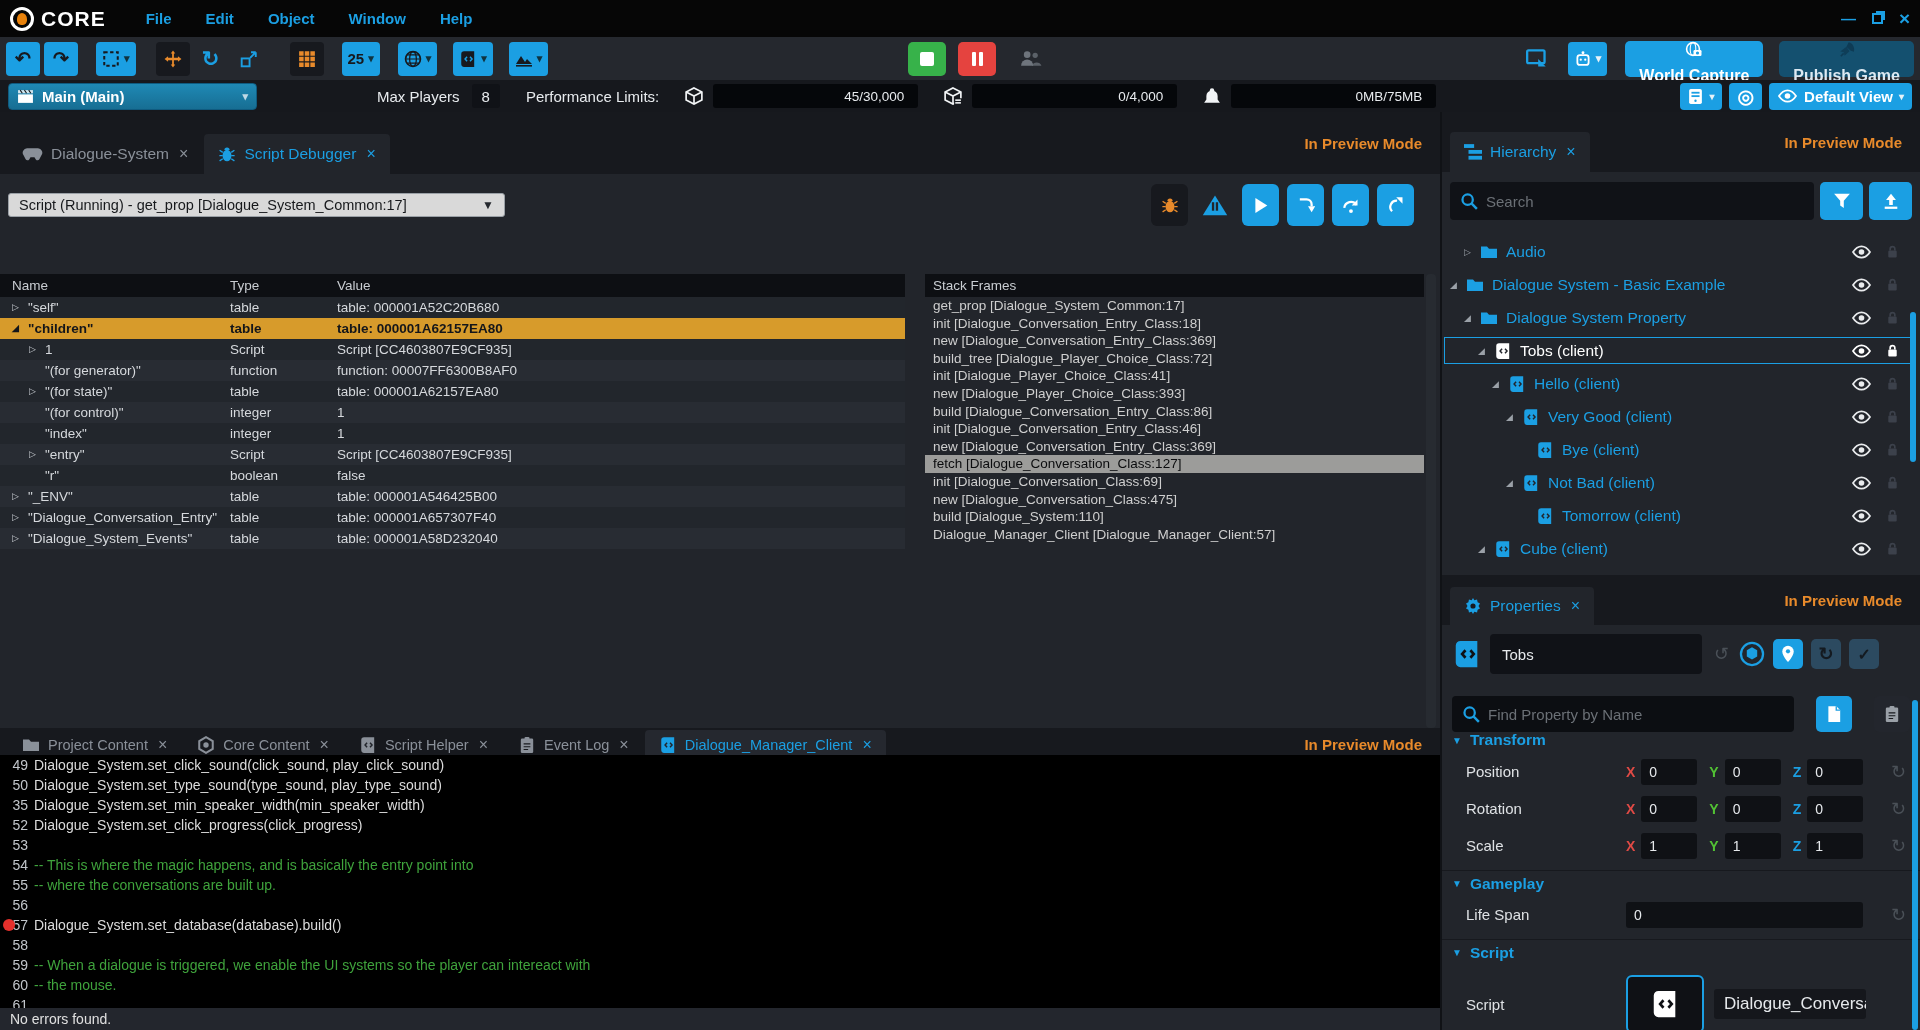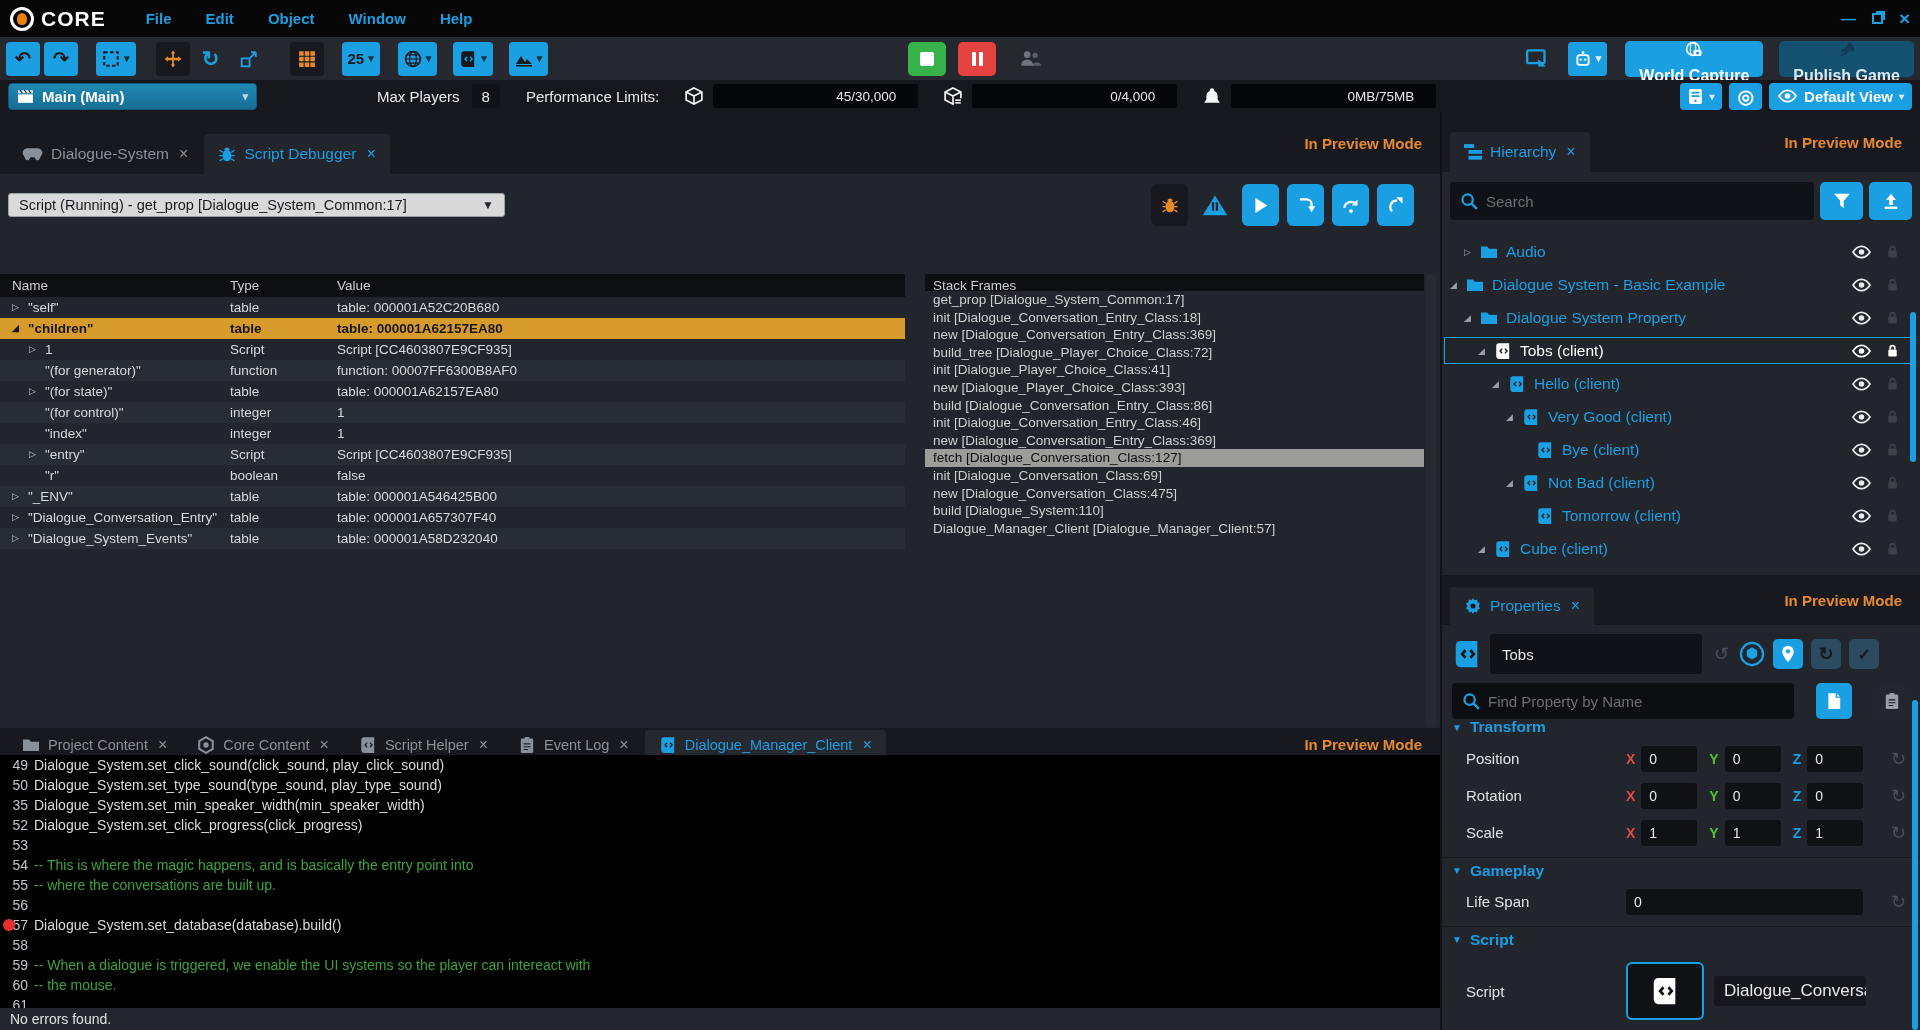--- a/index.html
+++ b/index.html
@@ -40,21 +40,21 @@
   .bigbtn.publish{background:var(--blue-dk);color:#DCE9F2;}
 
   
   .toolbar2{height:32px;background:var(--bg-tb2);display:flex;align-items:center;padding:0 8px;flex:none;color:#E8EBEE;font-size:15px;}
   .scene-dd{width:249px;height:27px;border-radius:4px;background:linear-gradient(#1F89B5,#176E93);border:1px solid #0F5B80;display:flex;align-items:center;gap:8px;padding:0 8px;color:#fff;font-weight:bold;}
   .scene-dd .caret{margin-left:auto;color:#BFD9E6;font-size:11px;}
   .mp-label{margin-left:120px;}
   .val-box{background:var(--box);border-radius:3px;height:24px;display:inline-flex;align-items:center;justify-content:center;padding:0 10px;margin-left:12px;color:#E8EBEE;}
   .perf-label{margin-left:26px;}
   .meter{display:flex;align-items:center;margin-left:26px;gap:10px;}
-  .meter .bar{width:205px;height:24px;background:#05070A;border-radius:3px;display:flex;align-items:center;justify-content:flex-end;padding:0 22px;font-size:13.5px;color:#E8EBEE;}
+  .meter .bar{width:205px;height:24px;background:#05070A;border-radius:3px;display:flex;align-items:center;justify-content:flex-end;padding:0 14px;font-size:13.5px;color:#E8EBEE;}
   .meter .ic{color:#F2F4F6;}
   .tb2-right{margin-left:auto;display:flex;gap:7px;align-items:center;}
   .sbtn{height:27px;border-radius:4px;background:var(--blue);color:#fff;display:inline-flex;align-items:center;gap:6px;padding:0 8px;font-weight:bold;font-size:15px;}
   .sbtn .caret{font-size:10px;color:#E7F2F8;}
   .target-glyph{font-size:19px;line-height:1;}
 
   
   .main{flex:1;display:flex;min-height:0;}
   .left-col{width:1440px;display:flex;flex-direction:column;flex:none;}
   .right-col{width:480px;display:flex;flex-direction:column;flex:none;border-left:2px solid #101216;}
@@ -88,21 +88,21 @@
   .vrow.sel{background:var(--orange-hl) !important;color:#14161A;font-weight:bold;}
   .c-name{width:230px;flex:none;display:flex;align-items:center;overflow:hidden;white-space:nowrap;}
   .c-type{width:107px;flex:none;}
   .c-value{flex:1;overflow:hidden;white-space:nowrap;}
   .vrow.head .c-name{padding-left:12px;}
   .exp{display:inline-block;width:16px;font-size:9px;color:#C9CDD2;flex:none;}
   .vrow.sel .exp{color:#14161A;}
 
   .gap20{width:20px;flex:none;}
   .stack{flex:1;font-size:13.5px;color:#CFCFCF;margin-right:16px;}
-  .stack-head{height:17px;line-height:23px;background:var(--hdr);padding-left:8px;color:#C9CDD2;}
+  .stack-head{height:23px;line-height:23px;background:var(--hdr);padding-left:8px;color:#C9CDD2;}
   .frame{height:17.6px;line-height:17.6px;padding-left:8px;white-space:nowrap;overflow:hidden;}
   .frame.sel{background:#9C9C9A;color:#0B0C0E;}
   .stack-scroll{position:absolute;right:4px;top:0;bottom:0;width:10px;background:#272B31;border-radius:4px;}
 
   
   .bottom{height:280px;background:#000;display:flex;flex-direction:column;flex:none;}
   .bottom .tabstrip{height:32px;background:var(--bg-strip);}
   .bottom .tab{height:30px;font-size:14.5px;}
   .bottom .tab.active{background:#25282F;}
   .code{flex:1;overflow:hidden;background:#000;font-family:"DejaVu Sans Mono",monospace;font-size:14px;}
@@ -141,21 +141,21 @@
   .props .tabstrip{height:50px;}
   .props .tab{height:38px;}
   .name-row{display:flex;align-items:center;gap:8px;margin:8px 10px 0 10px;height:42px;flex:none;}
   .obj-icon{color:var(--blue);}
   .name-input{width:212px;height:40px;background:var(--box);border-radius:4px;border:none;outline:none;color:#E6E9EC;font-size:15px;padding:0 12px;}
   .mini-undo{color:#4A5057;font-size:18px;margin-left:4px;}
   .net-ic{color:var(--blue);margin-left:2px;}
   .pbtn{width:30px;height:30px;border-radius:5px;display:flex;align-items:center;justify-content:center;flex:none;}
   .pbtn.blue{background:var(--blue);color:#fff;}
   .pbtn.navy{background:#2C4A60;color:#141A20;font-weight:bold;}
-  .find-row{display:flex;gap:22px;margin:8px 10px 0 10px;height:25px;flex:none;}
+  .find-row{display:flex;gap:22px;margin:21px 10px 0 10px;height:25px;flex:none;}
   .find-row .search-box{height:36px;background:#0C0E12;}
   .find-row .sq-btn{width:36px;height:36px;}
   .find-row .sq-btn.gray{background:#23262D;color:#9AA0A7;}
   .sec-head{display:flex;align-items:center;gap:8px;color:var(--blue);font-weight:bold;font-size:15.5px;padding:0 10px;height:26px;margin-top:6px;flex:none;border-top:1px solid #17191E;}
   .sec-head .tri{font-size:10px;}
   .trow{display:flex;align-items:center;height:37px;padding:0 14px 0 24px;color:#DFE2E5;font-size:15px;flex:none;}
   .trow .tl{width:160px;flex:none;}
   .axis{display:flex;align-items:center;gap:6px;margin-right:12px;}
   .axis .ax{font-weight:bold;font-size:14px;}
   .ax.x{color:#E04A45}.ax.y{color:#52C234}.ax.z{color:#1B9FE3}

